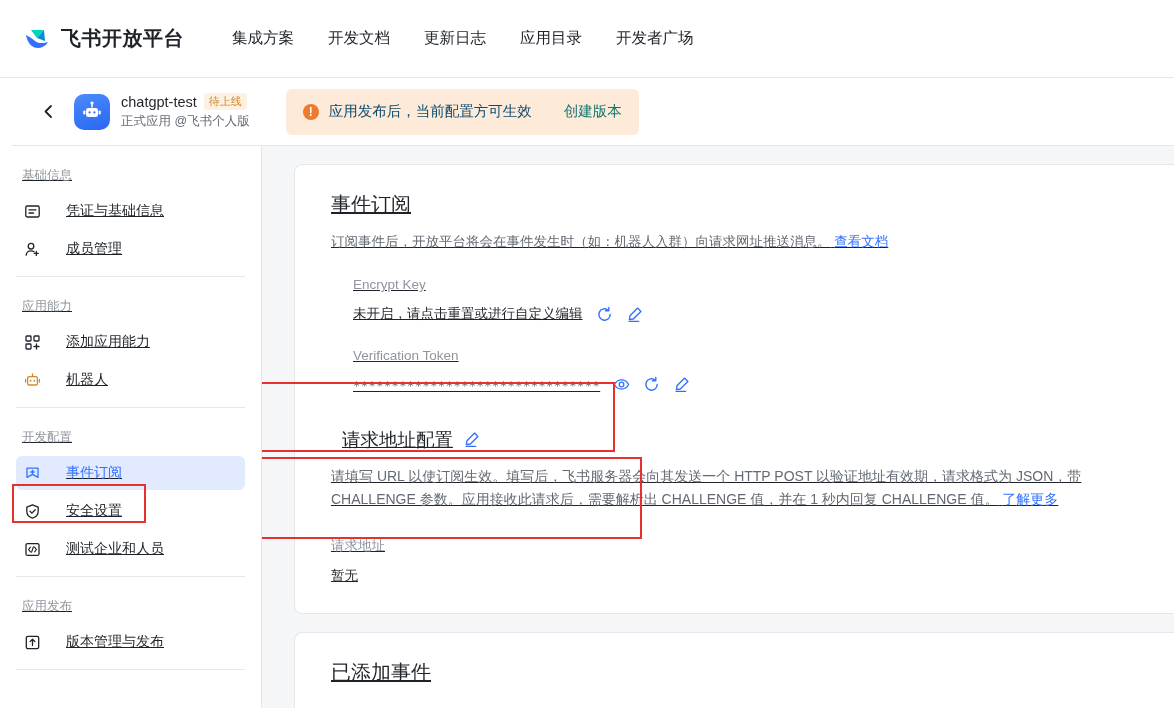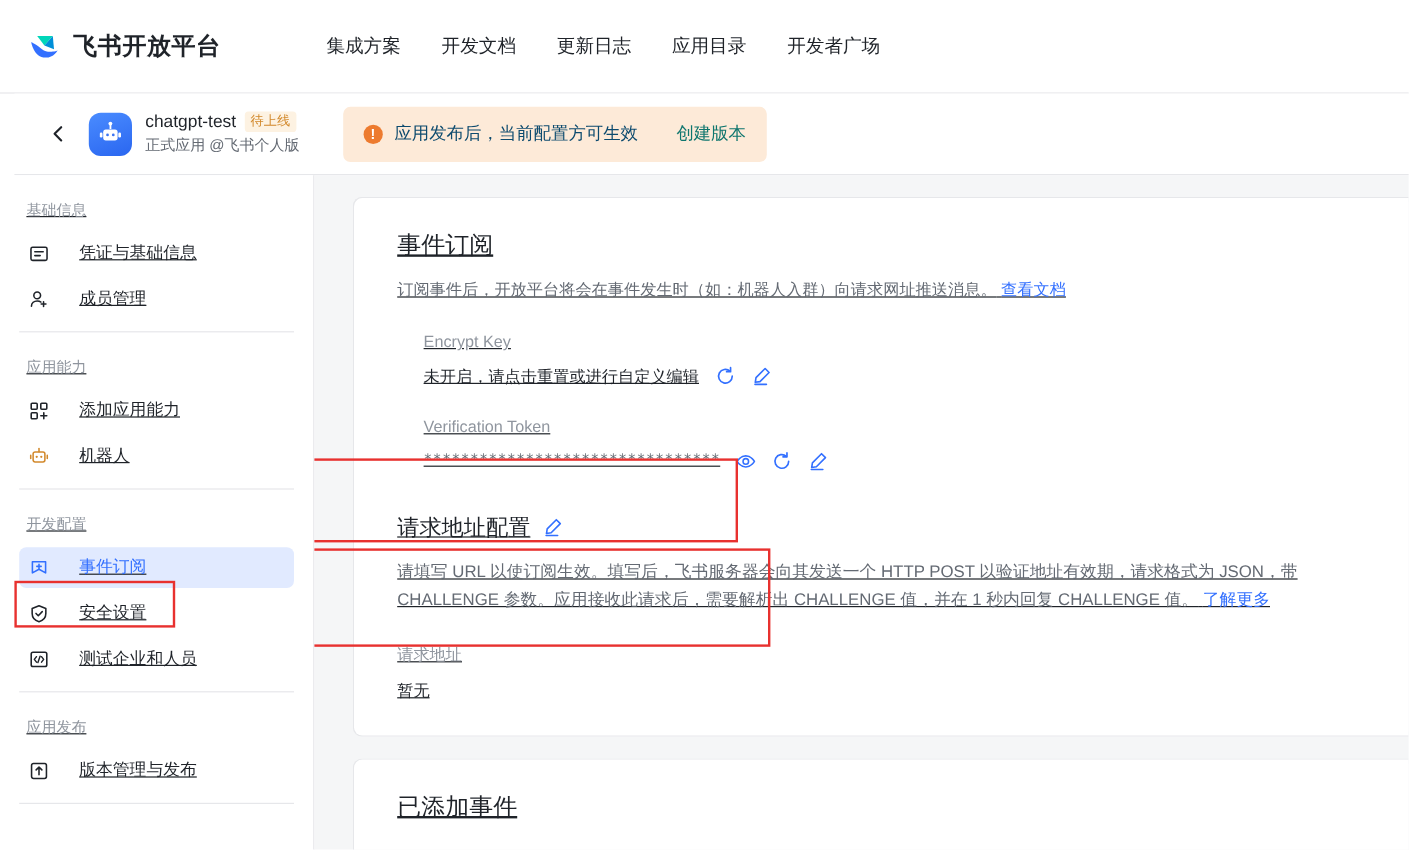--- a/index.html
+++ b/index.html
@@ -12,21 +12,20 @@
   }
 
   
   .topnav {
     height: 78px;
     background: #ffffff;
     border-bottom: 1px solid #e6e7ea;
     display: flex;
     align-items: center;
     padding: 0 0 0 22px;
-    gap: 40px;
   }
   .brand { display: flex; align-items: center; gap: 9px; }
   .brand-logo { width: 30px; height: 30px; position: relative; }
   .brand-name {
     font-size: 20px; font-weight: bold; letter-spacing: 0.5px;
     color: #1f2329;
   }
   .nav-links { display: flex; align-items: center; margin-left: 48px; gap: 34px; }
   .nav-link {
     font-size: 15.5px; color: #1f2329; cursor: pointer; white-space: nowrap;
@@ -140,31 +139,31 @@
   .card + .card { margin-top: 18px; }
   .card-title { font-size: 20px; color: #1f2329; font-weight: normal; }
   .card-desc {
     font-size: 13.5px; color: #646a73; margin-top: 13px; line-height: 21px;
   }
   .inline-link { color: #3370ff; cursor: pointer; }
 
   .field { margin-top: 25px; padding-left: 22px; position: relative; }
   .field-label { font-size: 13.5px; color: #8f959e; }
   .field-value-row {
-    display: flex; align-items: flex-start; gap: 13px; margin-top: 13px;
+    display: flex; align-items: flex-end; gap: 13px; margin-top: 13px;
   }
   .field-value { font-size: 13.5px; color: #1f2329; }
   .field-value.mask {
     color: #646a73; letter-spacing: 0.5px;
     font-family: "DejaVu Sans Mono", monospace; font-size: 12px;
   }
   .act-icon { width: 17px; height: 17px; cursor: pointer; display: block; }
 
   .sec-head {
-    display: flex; align-items: center; gap: 10px; margin-top: 34px;
+    display: flex; align-items: center; gap: 10px; margin-top: 34px; margin-left: 11px;
   }
   .sec-title { font-size: 18.5px; color: #1f2329; }
   .sec-desc {
     font-size: 14px; color: #646a73; margin-top: 13px; line-height: 23px;
     max-width: 770px;
   }
   .sub-label { font-size: 13.5px; color: #8f959e; margin-top: 26px; }
   .sub-value { font-size: 13.5px; color: #1f2329; margin-top: 12px; }
 </style>
 </head>

